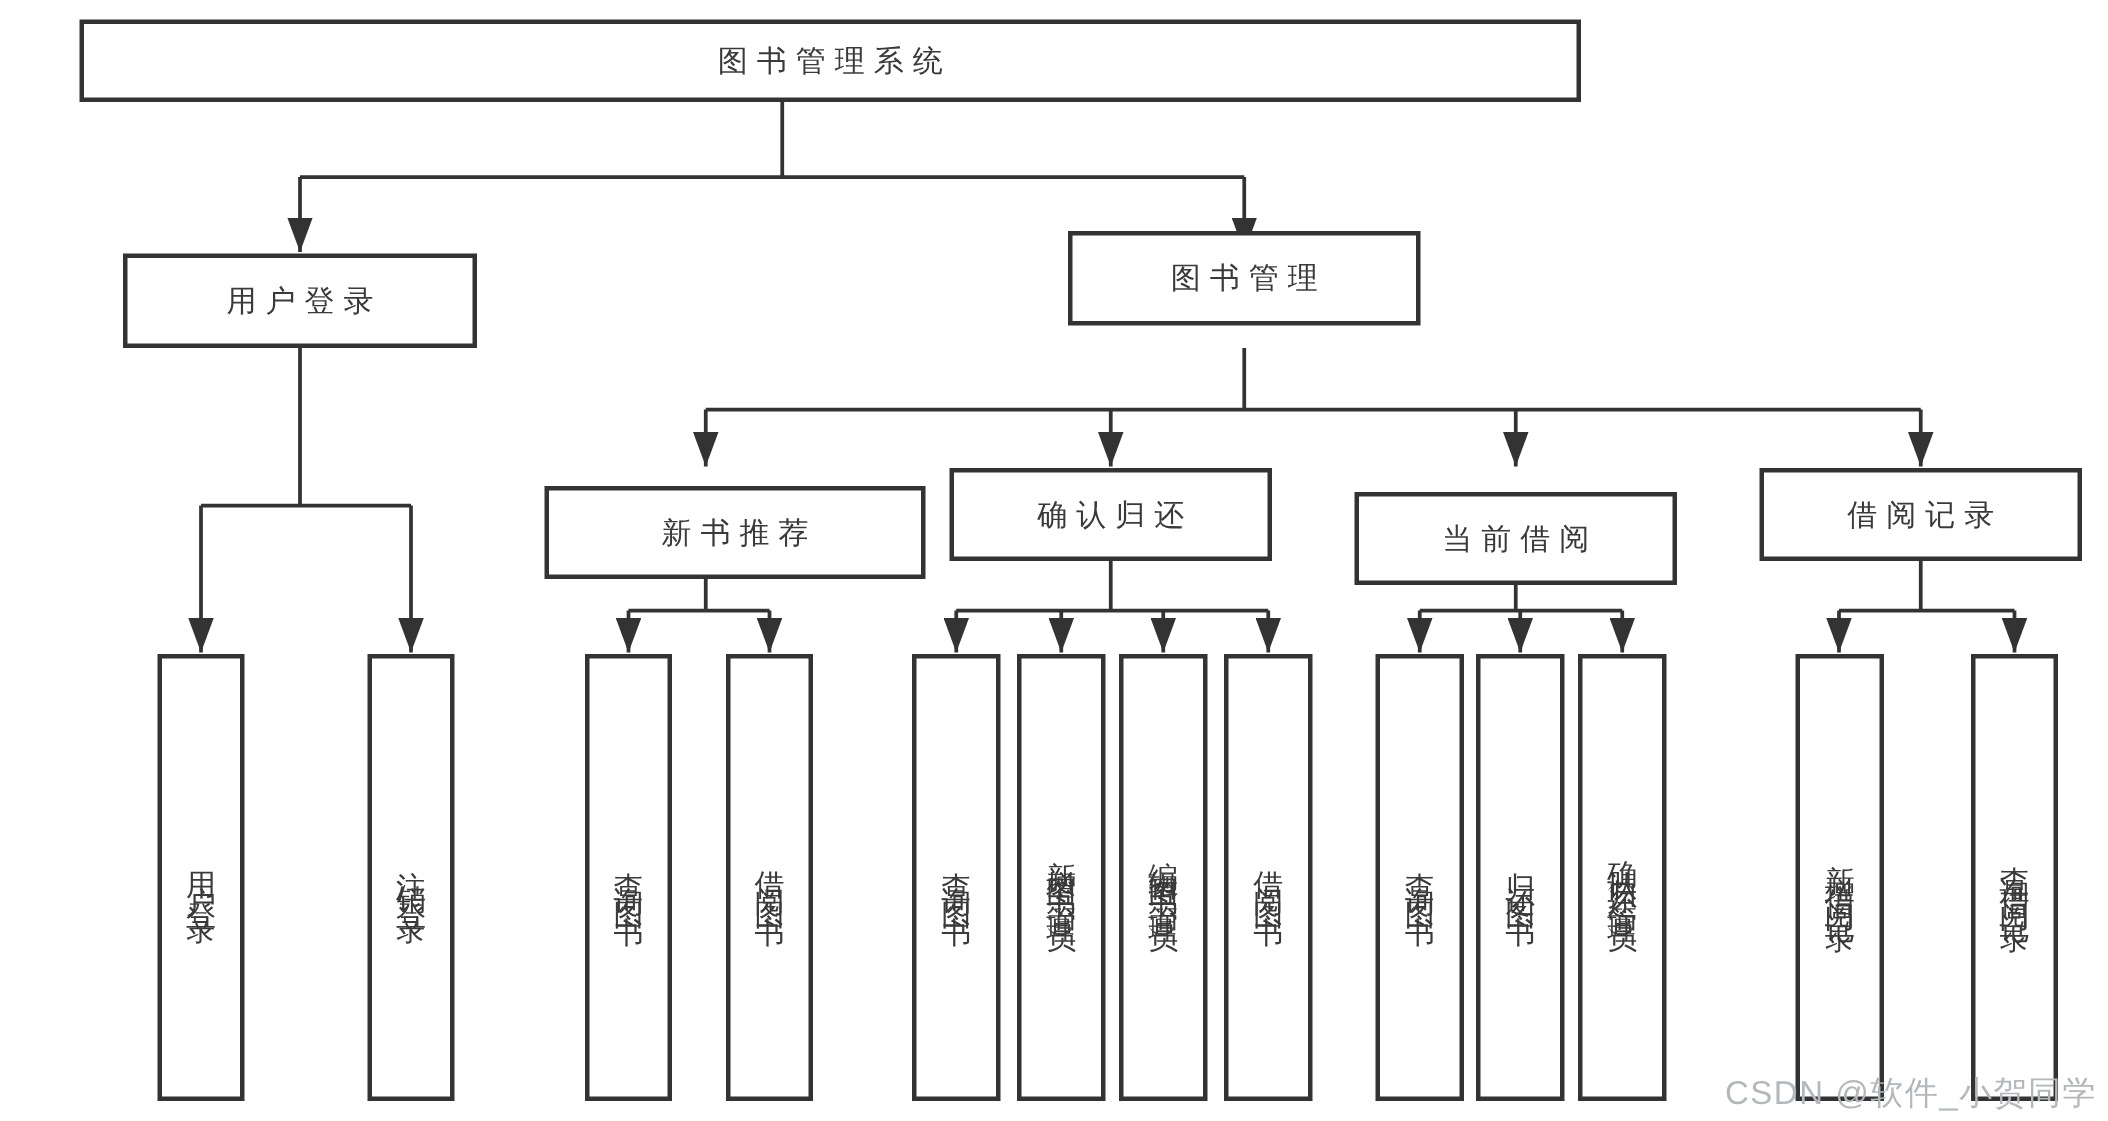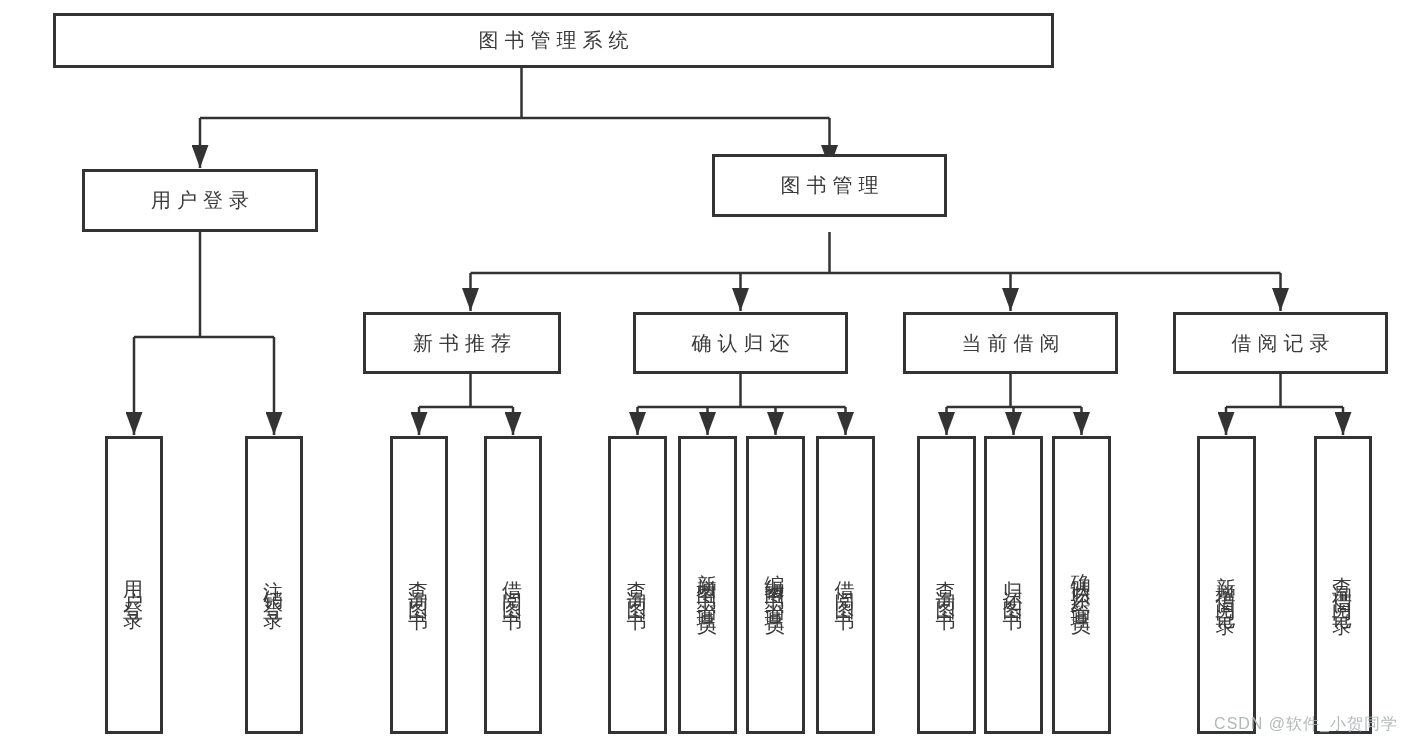--- a/index.html
+++ b/index.html
@@ -59,21 +59,21 @@
     writing-mode:vertical-rl;
     text-orientation:mixed;
     font-size:20px;
     letter-spacing:10px;
     color:var(--text);
   }
   .watermark{
     position:absolute;
     right:7px;
     top:714px;
-    font-size:16px;
+    font-size:22px;
     color:var(--wm);
     letter-spacing:1px;
     white-space:nowrap;
   }
 </style>
 </head>
 <body>
 
 <div class="canvas">
 
@@ -116,23 +116,23 @@
     <path class="connector" d="M1280.5,374 V407 M1226,407 H1343"></path>
     <path class="connector" marker-end="url(#arrow)" d="M1226,407 V435"></path>
     <path class="connector" marker-end="url(#arrow)" d="M1343,407 V435"></path>
   </svg>
 
   <div class="hbox" style="left:21px;top:13px;width:1001px;height:55px;margin-left:32px;">图书管理系统</div>
 
   <div class="hbox" style="left:82px;top:169px;width:236px;height:63px;">用户登录</div>
   <div class="hbox" style="left:712px;top:154px;width:235px;height:63px;">图书管理</div>
 
-  <div class="hbox" style="left:363px;top:312px;width:198px;height:62px;">新书推荐</div>
+  <div class="hbox" style="left:363px;top:324px;width:254px;height:62px;">新书推荐</div>
   <div class="hbox" style="left:633px;top:312px;width:215px;height:62px;">确认归还</div>
-  <div class="hbox" style="left:903px;top:312px;width:215px;height:62px;">当前借阅</div>
+  <div class="hbox" style="left:903px;top:328px;width:215px;height:62px;">当前借阅</div>
   <div class="hbox" style="left:1173px;top:312px;width:215px;height:62px;">借阅记录</div>
 
   <div class="vbox" style="left:105px;width:58px;">用户登录</div>
   <div class="vbox" style="left:245px;width:58px;">注销登录</div>
 
   <div class="vbox" style="left:390px;width:58px;">查询图书</div>
   <div class="vbox" style="left:484px;width:58px;">借阅图书</div>
 
   <div class="vbox" style="left:608px;width:59px;">查询图书</div>
   <div class="vbox" style="left:678px;width:59px;letter-spacing:6px;">新增图书（管理员）</div>

